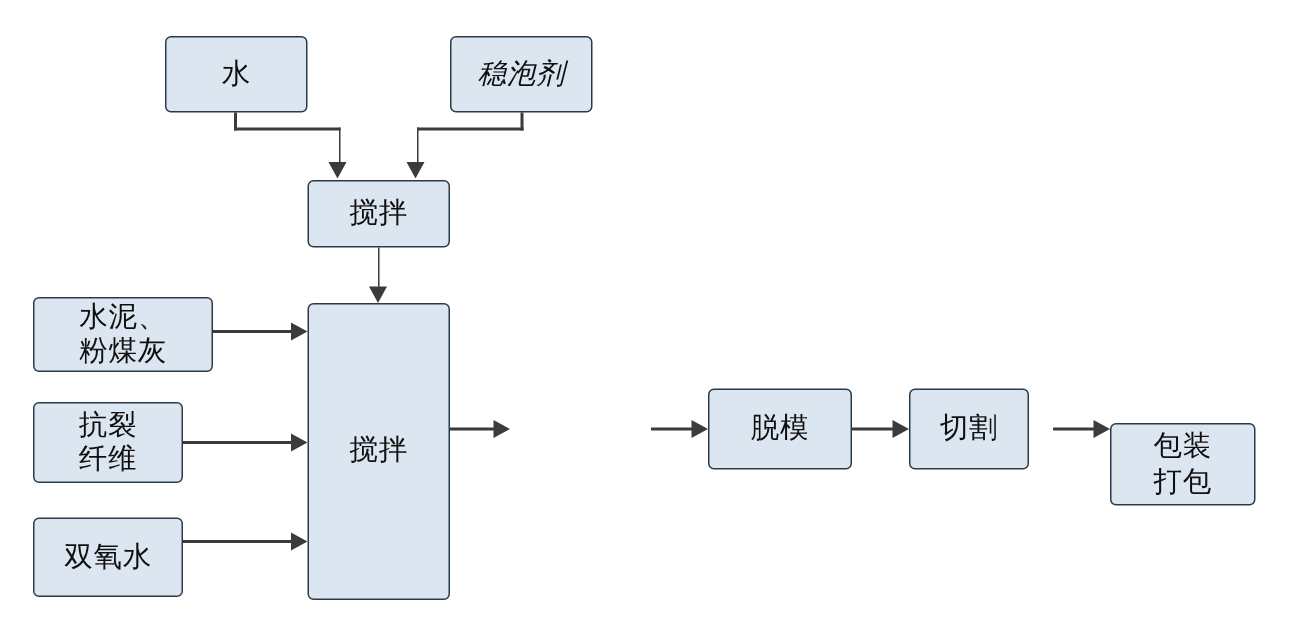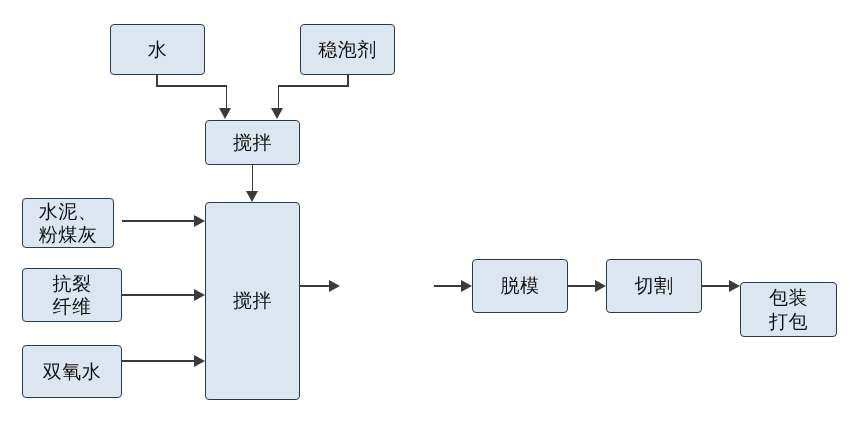--- a/index.html
+++ b/index.html
@@ -88,35 +88,35 @@
   <div class="arrow arrow-right" style="left:461px; top:280px;"></div>
 
   <div class="edge edge-h" style="left:568px; top:285px; width:29px;"></div>
   <div class="arrow arrow-right" style="left:595px; top:280px;"></div>
 
   <div class="edge edge-h" style="left:702px; top:285px; width:29px;"></div>
   <div class="arrow arrow-right" style="left:729px; top:280px;"></div>
 
   <div class="node" style="left:110px; top:24px; width:95px; height:51px;">水</div>
 
-  <div class="node" style="left:300px; top:24px; width:95px; height:51px;">稳泡剂</div>
+  <div class="node" style="left:300px; top:24px; width:95px; height:51px;font-style:italic;">稳泡剂</div>
 
   <div class="node" style="left:205px; top:120px; width:95px; height:45px;">搅拌</div>
 
-  <div class="node" style="left:22px; top:198px; width:92px; height:50px;">水泥、
+  <div class="node" style="left:22px; top:198px; width:120px; height:50px;">水泥、
 粉煤灰</div>
 
   <div class="node" style="left:22px; top:268px; width:100px; height:54px;">抗裂
 纤维</div>
 
   <div class="node" style="left:22px; top:345px; width:100px; height:53px;text-align:right;">双氧水</div>
 
   <div class="node" style="left:205px; top:202px; width:95px; height:198px;">搅拌</div>
 
 
   <div class="node" style="left:472px; top:259px; width:96px; height:54px;">脱模</div>
 
-  <div class="node" style="left:606px; top:259px; width:96px; height:54px;">切割</div>
+  <div class="node" style="left:606px; top:259px; width:80px; height:54px;">切割</div>
 
   <div class="node" style="left:740px; top:258px; width:97px; height:55px;margin-top:24px;">包装
 打包</div>
 
 </div>
 
 </body></html>

